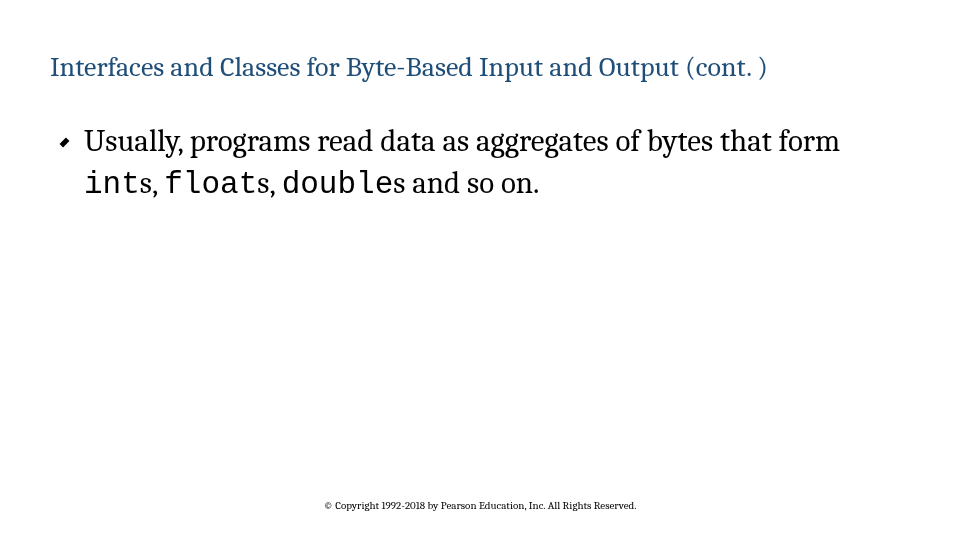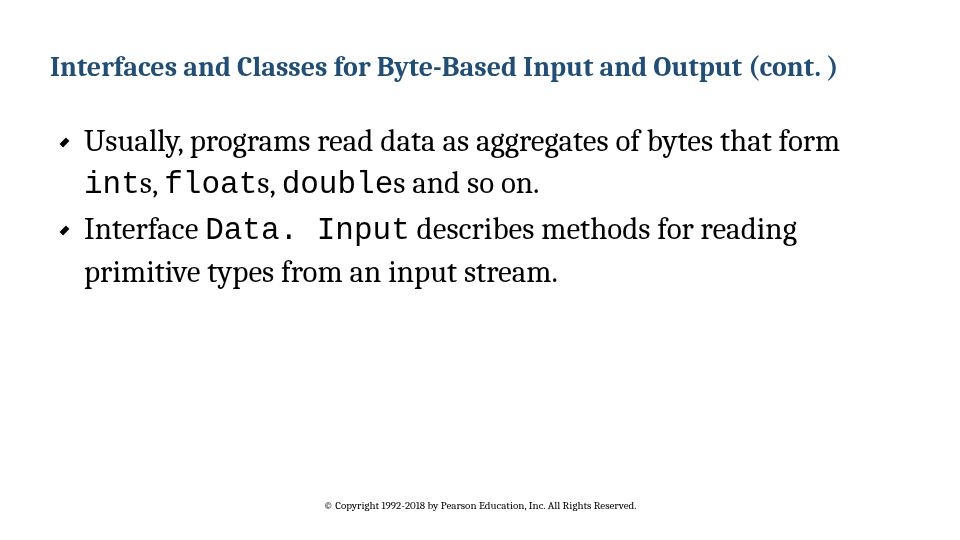--- a/index.html
+++ b/index.html
@@ -14,21 +14,21 @@
   }
   .slide {
     box-sizing: border-box;
     width: 960px;
     height: 540px;
     padding: 50px 50px 0 50px;
     position: relative;
   }
   .title {
     font-size: 28px;
-    font-weight: 700;
+    font-weight: 400;
     color: #1f4e79;
     margin: 0 0 36px 0;
     line-height: 1.25;
   }
   ul.bullets {
     list-style: none;
     margin: 0;
     padding: 0 0 0 34px;
   }
   ul.bullets > li {
@@ -69,22 +69,19 @@
 
   <h1 class="title">Interfaces and Classes for Byte-Based Input and Output (cont. )</h1>
 
   <ul class="bullets">
 
     <li>
       <span>Usually, programs read data as aggregates of bytes that form </span><span class="mono">int</span><span>s, </span><span class="mono">float</span><span>s, </span><span class="mono">double</span><span>s and so on.</span>
     </li>
 
 
-    <li>
-      <span>Interface </span><span class="mono">Data. Input</span><span> describes methods for reading primitive types from an input stream.</span>
-    </li>
 
 
   </ul>
 
   <div class="footer">© Copyright 1992-2018 by Pearson Education, Inc. All Rights Reserved.</div>
 
 </div>
 
 </body></html>

